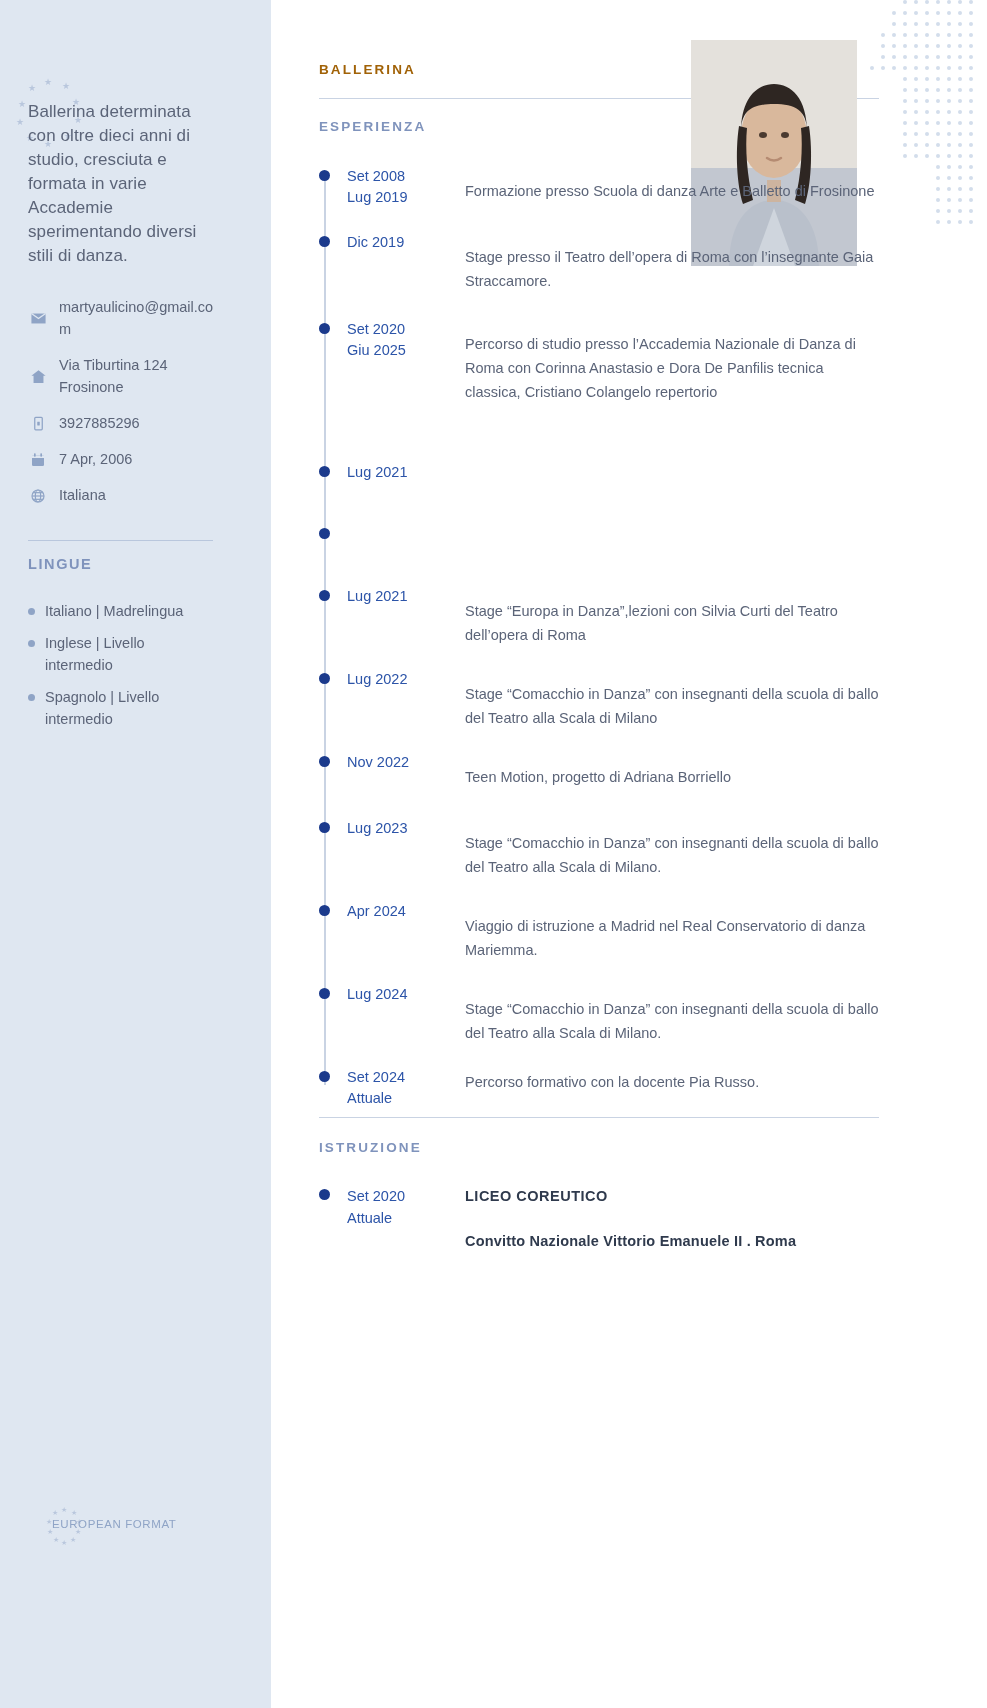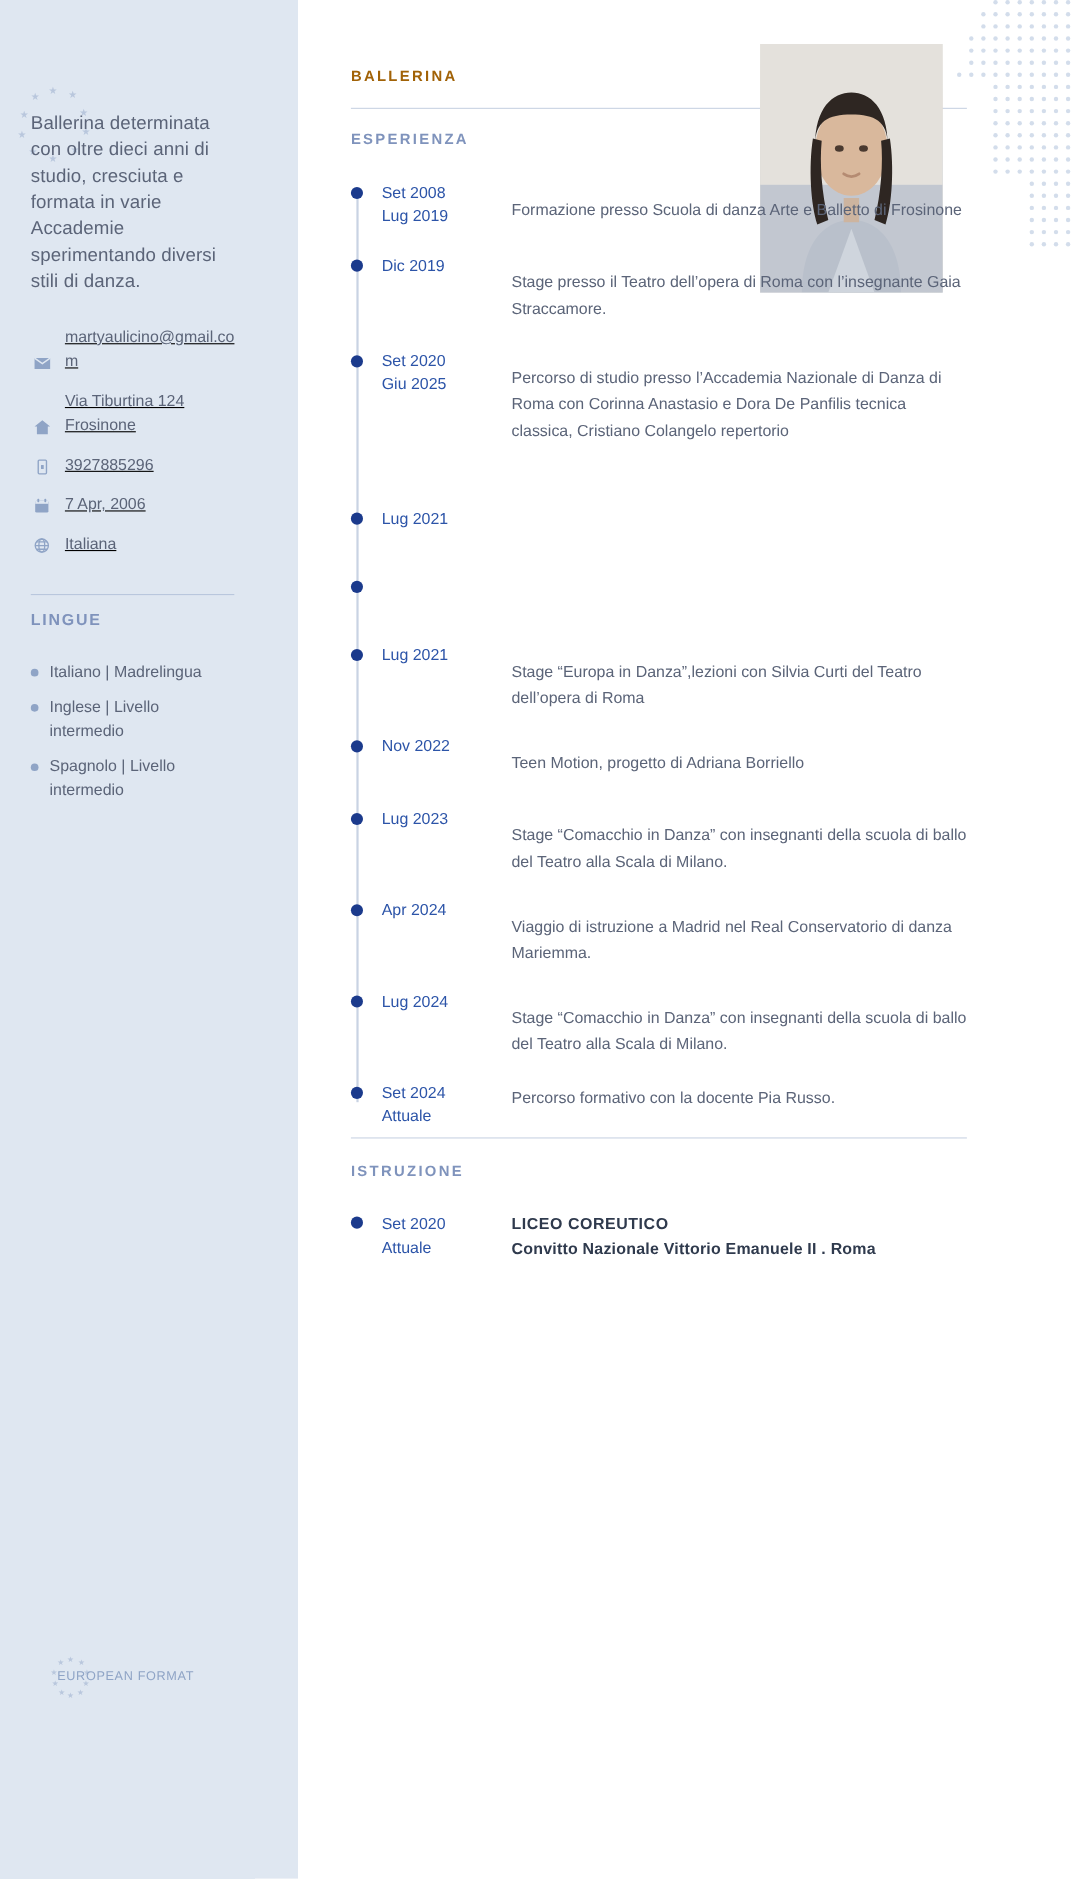--- a/index.html
+++ b/index.html
@@ -57,23 +57,22 @@
   }
 
   .contact {
     position: absolute;
     left: 28px;
     top: 296px;
     width: 200px;
   }
   .contact-row {
     display: flex;
-    align-items: flex-end;
+    align-items: center;
     margin-bottom: 14px;
-    text-decoration: underline;
   }
   .contact-icon {
     flex: 0 0 20px;
     width: 20px;
     height: 20px;
     margin-right: 11px;
     margin-top: 1px;
     display: flex;
     align-items: center;
     justify-content: center;
@@ -321,20 +320,21 @@
     font-weight: bold;
     letter-spacing: 0.5px;
     color: #2f3a4d;
   }
   .edu-inst {
     font-size: 14.5px;
     line-height: 23px;
     font-weight: bold;
     letter-spacing: 0.2px;
     color: #2f3a4d;
+    margin-top: 22px;
   }
 </style>
 </head>
 <body>
 
 <div class="page">
 
   <aside class="sidebar">
 
     <div class="eu-stars">
@@ -658,20 +658,27 @@
         </div>
 
         <div class="entry" style="margin-bottom:22px;">
           <span class="entry-dot"></span>
           <div class="entry-date">
             <div>Lug 2021</div>
           </div>
           <div class="entry-desc">Stage “Europa in Danza”,lezioni con Silvia Curti del Teatro dell’opera di Roma</div>
         </div>
 
+        <div class="entry" style="margin-bottom:22px;">
+          <span class="entry-dot"></span>
+          <div class="entry-date">
+            <div>Lug 2022</div>
+          </div>
+          <div class="entry-desc">Stage “Comacchio in Danza” con insegnanti della scuola di ballo del Teatro alla Scala di Milano</div>
+        </div>
 
         <div class="entry" style="margin-bottom:26px;">
           <span class="entry-dot"></span>
           <div class="entry-date">
             <div>Nov 2022</div>
           </div>
           <div class="entry-desc">Teen Motion, progetto di Adriana Borriello</div>
         </div>
 
         <div class="entry" style="margin-bottom:22px;">

